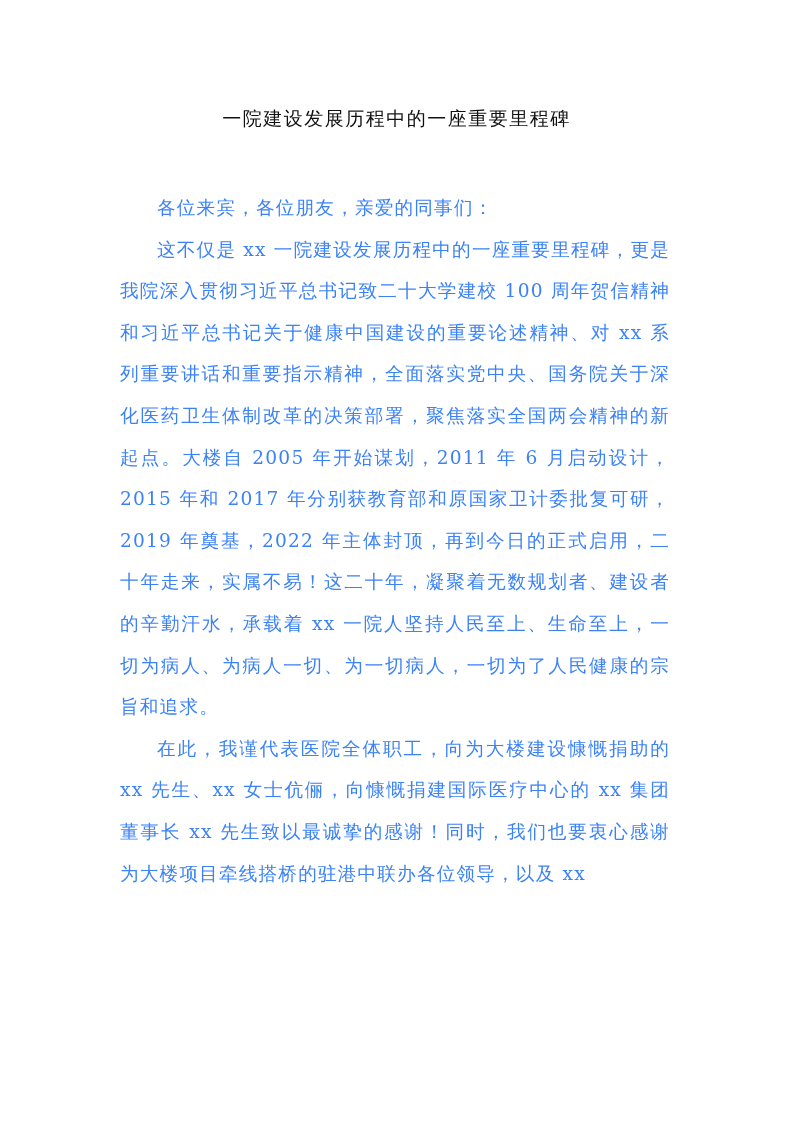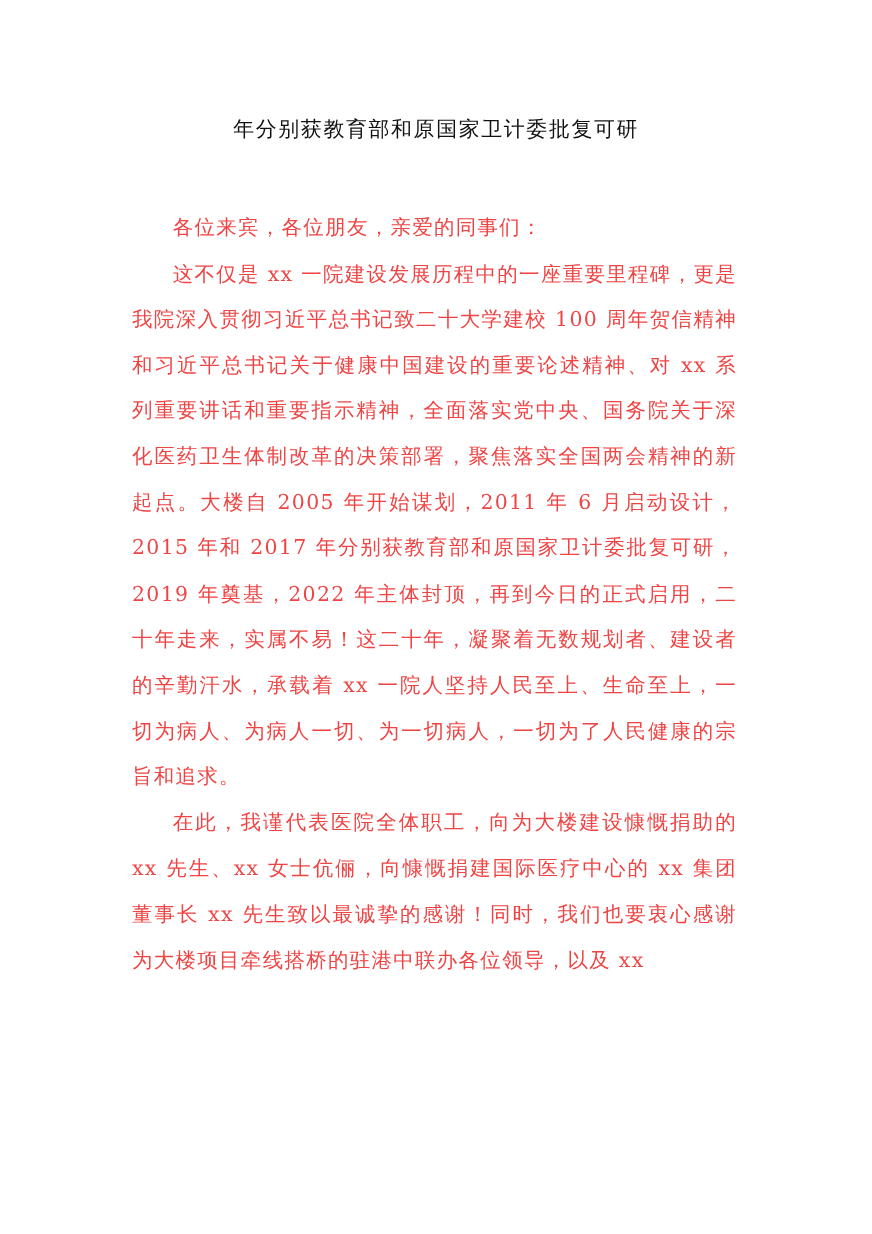--- a/index.html
+++ b/index.html
@@ -7,28 +7,28 @@
   .page {
     position: absolute; left: 0; top: 0; width: 793px; height: 1122px; background: #ffffff;
   }
   .title {
     position: absolute; left: 0; top: 104px; width: 793px; text-align: center;
     font-family: "DejaVu Sans", sans-serif; font-size: 19px; color: #111;
     letter-spacing: 1.5px; line-height: 28px;
   }
   .body {
     position: absolute; left: 120px; top: 187px; width: 550px;
-    font-family: "DejaVu Serif", serif; font-size: 18.6px; color: #ef4444;
+    font-family: "DejaVu Serif", serif; font-size: 18.6px; color: #3b82f6;
     line-height: 41.6px; text-align: justify; letter-spacing: 1.2px;
   }
   .body p { margin: 0; text-indent: 37px; }
 </style>
 </head>
 <body>
 
 <div class="page">
-  <div class="title">年分别获教育部和原国家卫计委批复可研</div>
+  <div class="title">一院建设发展历程中的一座重要里程碑</div>
   <div class="body">
     <p>各位来宾，各位朋友，亲爱的同事们：</p>
     <p>这不仅是 xx 一院建设发展历程中的一座重要里程碑，更是我院深入贯彻习近平总书记致二十大学建校 100 周年贺信精神和习近平总书记关于健康中国建设的重要论述精神、对 xx 系列重要讲话和重要指示精神，全面落实党中央、国务院关于深化医药卫生体制改革的决策部署，聚焦落实全国两会精神的新起点。大楼自 2005 年开始谋划，2011 年 6 月启动设计，2015 年和 2017 年分别获教育部和原国家卫计委批复可研，2019 年奠基，2022 年主体封顶，再到今日的正式启用，二十年走来，实属不易！这二十年，凝聚着无数规划者、建设者的辛勤汗水，承载着 xx 一院人坚持人民至上、生命至上，一切为病人、为病人一切、为一切病人，一切为了人民健康的宗旨和追求。</p>
     <p>在此，我谨代表医院全体职工，向为大楼建设慷慨捐助的 xx 先生、xx 女士伉俪，向慷慨捐建国际医疗中心的 xx 集团董事长 xx 先生致以最诚挚的感谢！同时，我们也要衷心感谢为大楼项目牵线搭桥的驻港中联办各位领导，以及 xx</p>
   </div>
 </div>
 
 </body></html>

